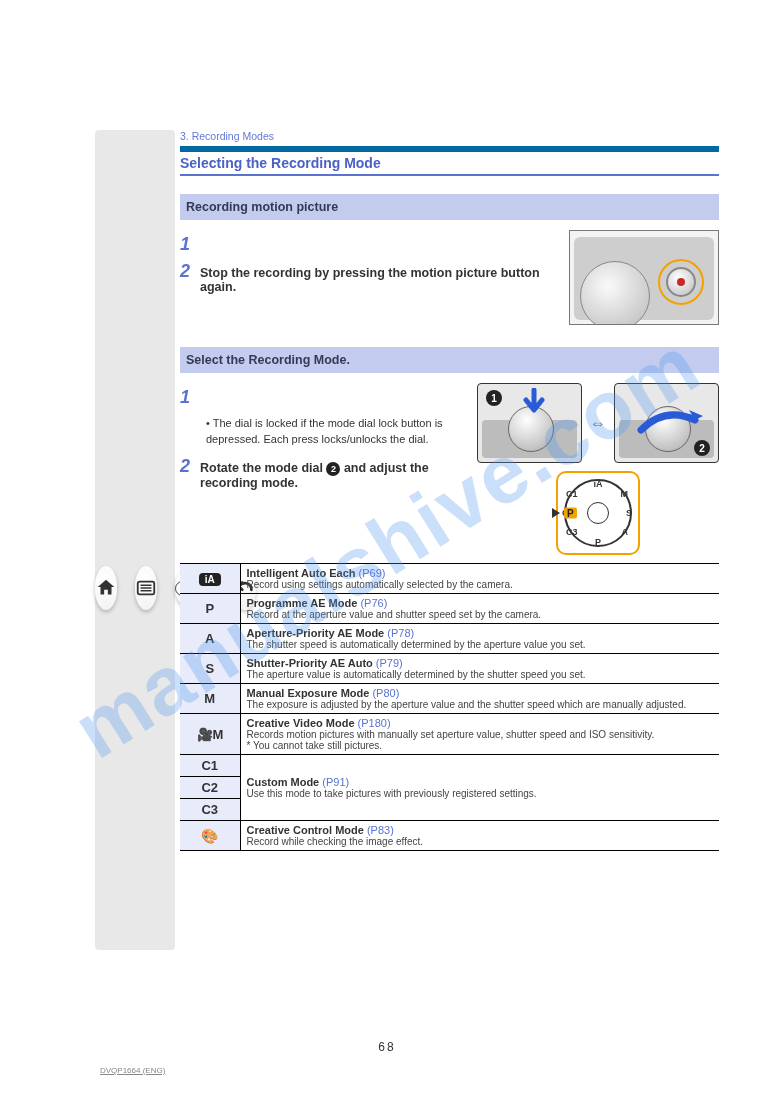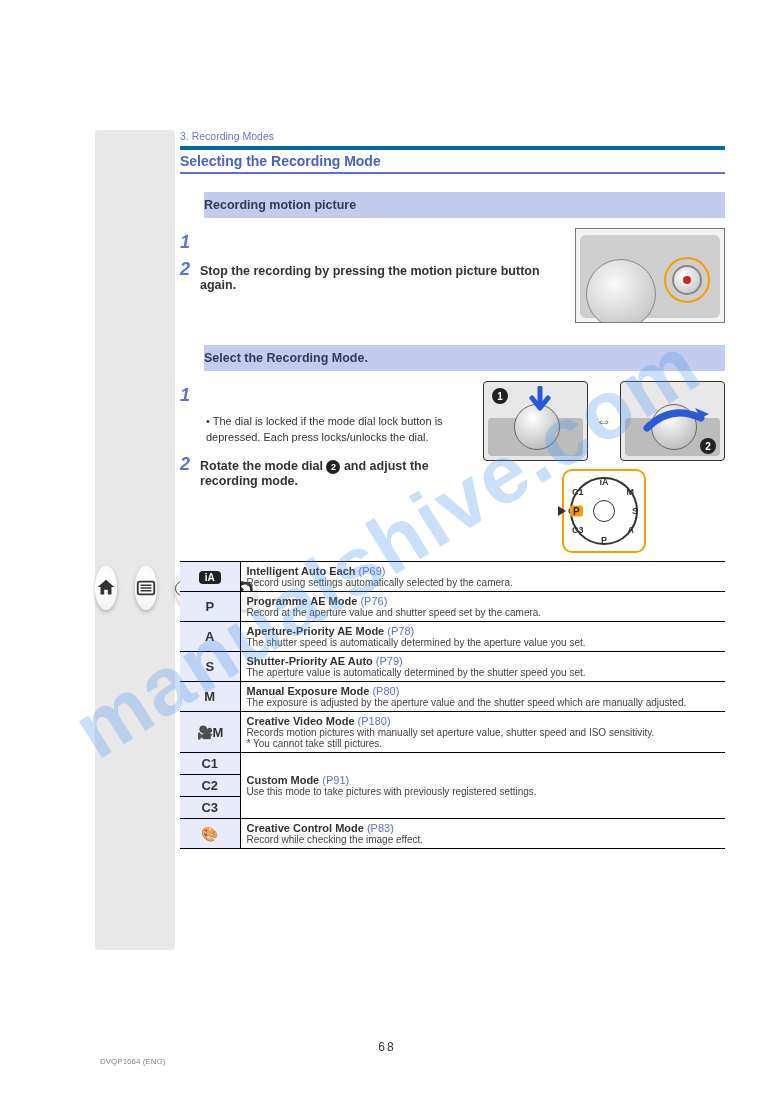--- a/index.html
+++ b/index.html
@@ -2,24 +2,24 @@
 <html><head>
 <meta charset="utf-8">
 <style>
   * { box-sizing: border-box; margin: 0; padding: 0; }
   html, body { width: 774px; height: 1094px; font-family: Arial, Helvetica, sans-serif; background: #fff; color: #333; }
   .page { position: relative; width: 774px; height: 1094px; background: #fff; }
   .sidebar { position: absolute; left: 95px; top: 130px; width: 80px; height: 820px; background: #e9e8e8; border-radius: 4px; display: flex; flex-direction: row; align-items: center; padding-top: 96px; gap: 18px; }
   .sbtn { width: 44px; height: 44px; border-radius: 50%; background: radial-gradient(circle at 30% 30%, #ffffff, #f2f2f2); box-shadow: 0 2px 4px rgba(0,0,0,.25), inset 0 1px 1px #fff; display: flex; align-items: center; justify-content: center; cursor: pointer; }
   .sbtn svg { width: 22px; height: 22px; }
   .menu-pill { font-size: 10px; font-weight: bold; color: #444; border: 1.5px solid #444; border-radius: 10px; padding: 1px 4px; letter-spacing: .5px; }
-  .content { position: absolute; left: 180px; top: 130px; right: 49px; }
+  .content { position: absolute; left: 180px; top: 130px; right: 55px; }
   .crumb { font-size: 10.5px; color: #6478d4; margin-bottom: 4px; }
-  .title { font-size: 14px; color: #4a62c8; font-weight: bold; padding: 3px 0; border-top: 4px solid #0369a1; border-bottom: 2px solid #5a72d0; margin-bottom: 18px; }
-  .band { background: #c3ccee; height: 26px; display: flex; align-items: center; font-size: 12.5px; font-weight: bold; color: #333a55; margin-top: 8px; margin-bottom: 10px; margin-left: 24px; }
+  .title { font-size: 14px; color: #4a62c8; font-weight: bold; padding: 3px 0; border-top: 6px solid #0369a1; border-bottom: 2px solid #5a72d0; margin-bottom: 18px; }
+  .band { background: #c3ccee; height: 26px; display: flex; align-items: center; padding-left: 6px; font-size: 12.5px; font-weight: bold; color: #333a55; margin-top: 8px; margin-bottom: 10px; }
   .row { display: flex; gap: 12px; }
   .txt { font-size: 11px; line-height: 1.45; color: #333; }
   .step { font-size: 12.5px; font-weight: bold; margin: 4px 0 6px 0; display: flex; align-items: baseline; gap: 10px; }
   .stepnum { font-size: 18px; color: #5a72d0; font-weight: bold; font-style: italic; }
   .pageref { font-size: 11px; color: #5a72d0; margin-top: 45px; }
 
   
   .camtop { width: 150px; height: 95px; border: 1px solid #777; background: #f3f3f3; position: relative; overflow: hidden; flex-shrink:0; }
   .camtop .body { position:absolute; inset:6px 4px 4px 4px; background:#cecece; border-radius:6px; }
   .camtop .bigdial { position:absolute; left:10px; top:30px; width:70px; height:70px; border-radius:50%; background: radial-gradient(circle at 40% 35%, #fafafa, #b8b8b8); border:1px solid #888; }
@@ -47,21 +47,21 @@
   
   table.modes { width: 100%; border-collapse: collapse; margin-top: 8px; font-size: 11px; }
   table.modes td { border-top: 1px solid #000; border-bottom: 1px solid #000; padding: 3px 6px; vertical-align: middle; }
   table.modes td.sym { width: 60px; text-align: center; background: #e7ebfa; font-weight: bold; font-size: 13px; border-right: 1px solid #000; }
   table.modes .sub { font-size: 10px; color: #444; }
   .ia-badge{display:inline-block;background:#222;color:#fff;border-radius:4px;padding:1px 6px;font-size:10px;font-weight:bold;}
   .cm{font-family: Arial; letter-spacing:-1px;}
   .palette{font-size:14px;}
 
   .footer-pg { position:absolute; left:50%; bottom:40px; transform:translateX(-50%); font-size:12px; color:#333; letter-spacing:2px;}
-  .footer-rev { position:absolute; left:100px; bottom:28px; font-size:8px; color:#888; }
+  .footer-rev { position:absolute; left:100px; bottom:19px; font-size:8px; color:#888;text-decoration:underline; }
 
   .watermark { position:absolute; left:50%; top:50%; transform:translate(-50%,-50%) rotate(-32deg); font-size:82px; font-weight:bold; color:rgba(80,150,235,.30); pointer-events:none; user-select:none; letter-spacing:2px; white-space:nowrap; z-index:50;}
 </style>
 </head>
 <body>
 
 <div class="page">
   <div class="watermark">manualshive.com</div>
 
   <div class="sidebar">

